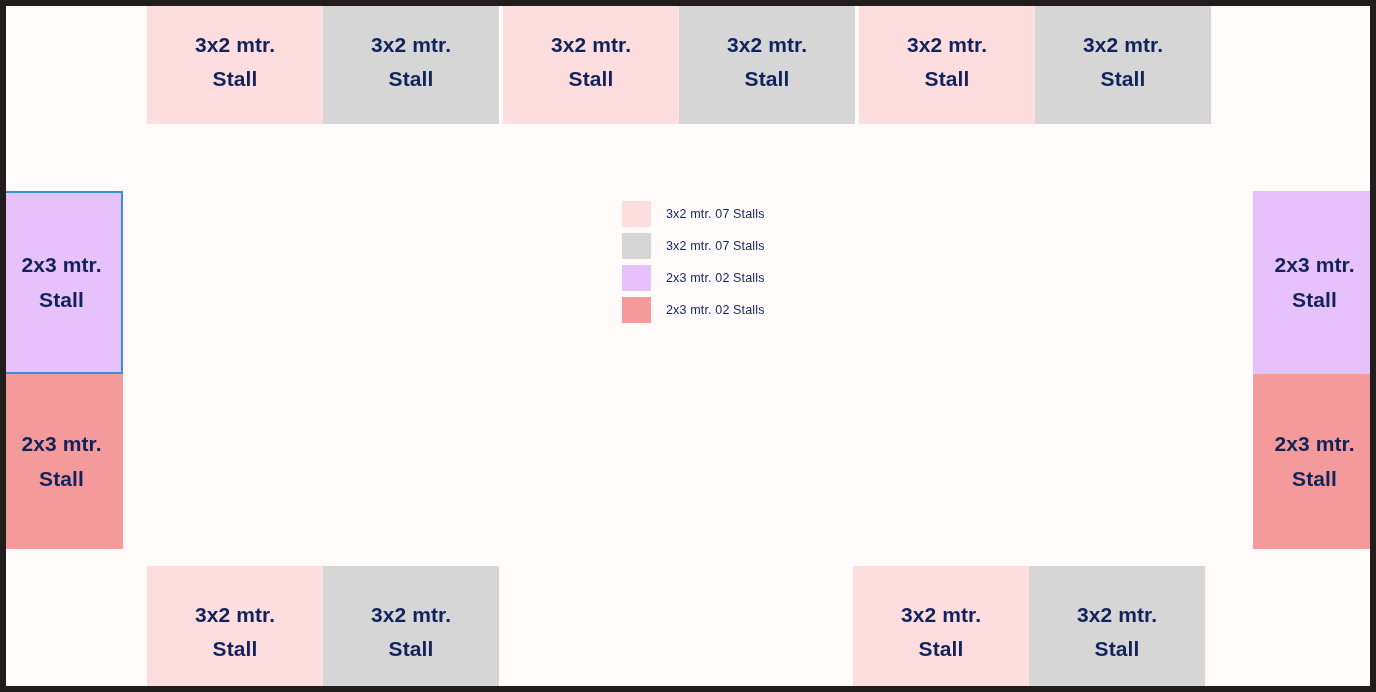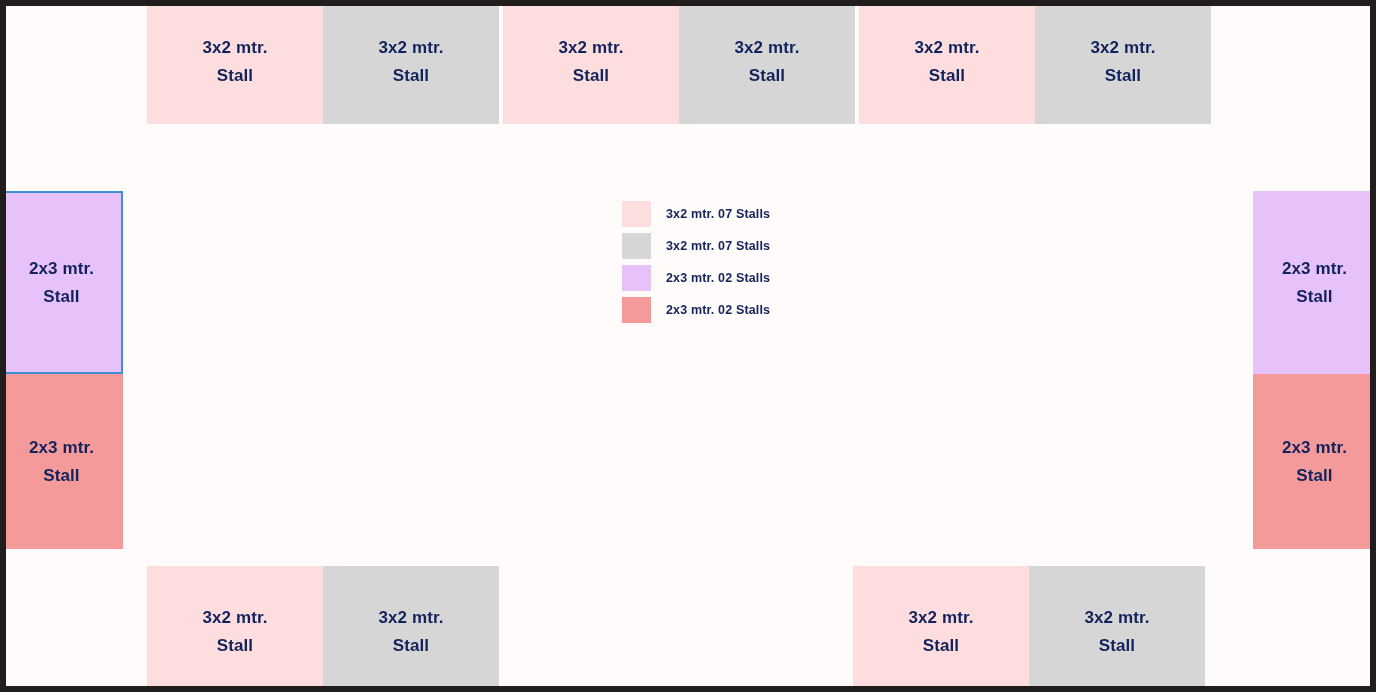--- a/index.html
+++ b/index.html
@@ -28,21 +28,21 @@
   .stall {
     position: absolute;
     box-sizing: border-box;
     display: flex;
     flex-direction: column;
     align-items: center;
     justify-content: center;
     text-align: center;
     color: #12235c;
     font-weight: 700;
-    font-size: 17px;
+    font-size: 21px;
     line-height: 1.62;
     letter-spacing: 0.1px;
     cursor: pointer;
     user-select: none;
   }
   .stall .line {
     display: block;
     white-space: nowrap;
   }
   .stall.selected {
@@ -63,21 +63,21 @@
     height: 32px;
   }
   .legend-swatch {
     width: 29px;
     height: 26px;
     flex: 0 0 auto;
   }
   .legend-label {
     margin-left: 15px;
     color: #12235c;
-    font-weight: 700;
+    font-weight: 400;
     font-size: 12.5px;
     letter-spacing: 0.15px;
     white-space: nowrap;
     text-align: right;
   }
 </style>
 </head>
 <body>
 
 <div id="stage">

